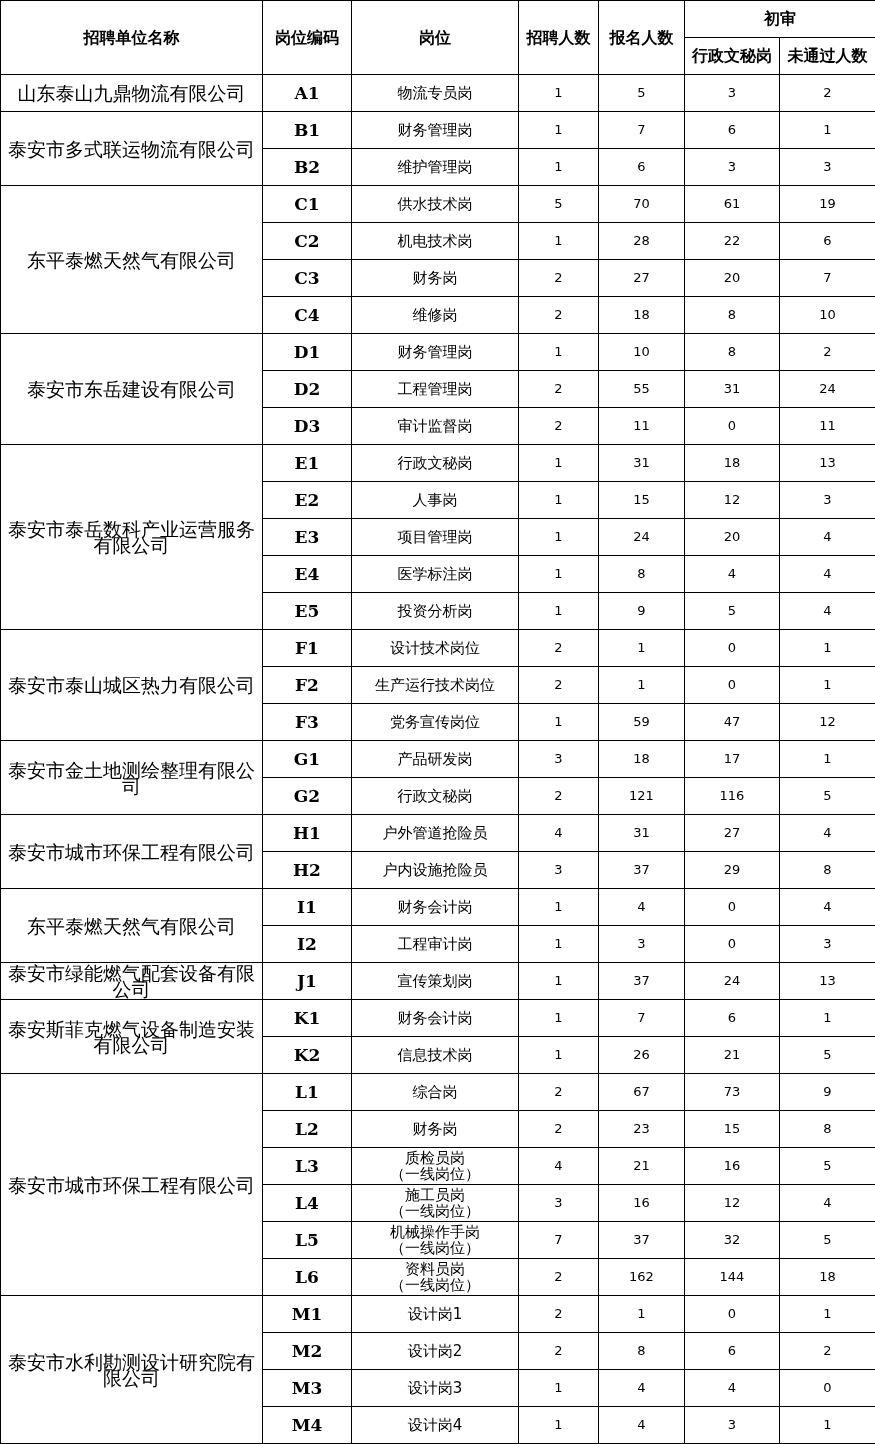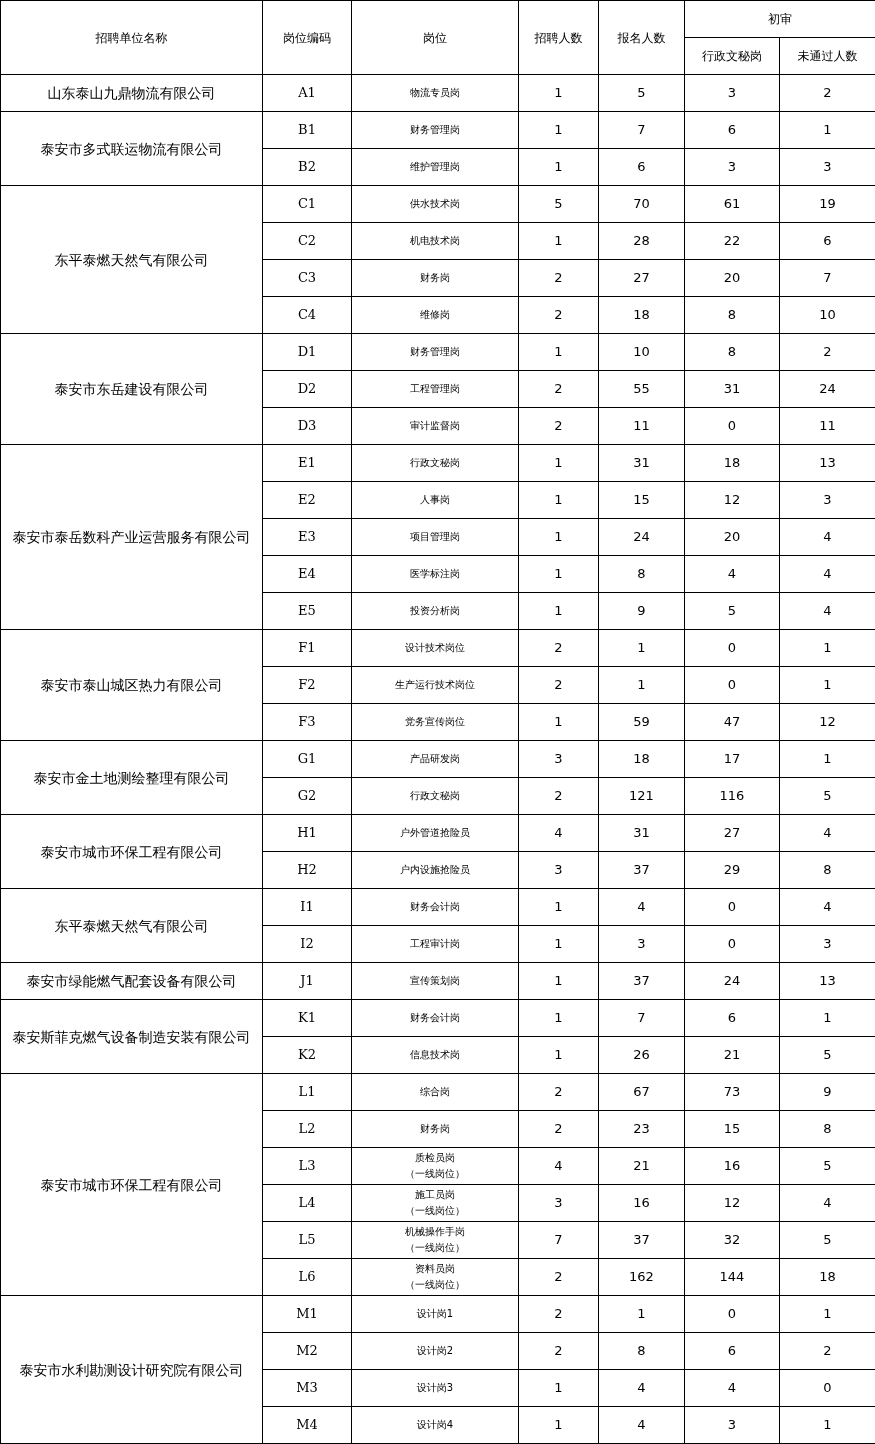--- a/index.html
+++ b/index.html
@@ -1,25 +1,25 @@
 <!DOCTYPE html>
 <html><head>
 <meta charset="utf-8">
 <style>
   html, body { margin: 0; padding: 0; background: #ffffff; }
   body { width: 875px; height: 1444px; overflow: hidden; font-family: "DejaVu Sans", "Liberation Sans", sans-serif; color: #000; }
   table { border-collapse: collapse; table-layout: fixed; width: 875px; position: absolute; left: 0; top: 0; }
   td, th { border: 1px solid #000; text-align: center; vertical-align: middle; padding: 0; font-size: 13px; line-height: 16px; overflow: hidden; }
-  th { font-weight: normal; font-size: 12px; }
+  th { font-weight: bold; font-size: 16px; }
   tr.h1 { height: 37px; }
   tr.h2 { height: 37px; }
   tr.r { height: 37px; }
-  td.code { font-family: "DejaVu Serif", "Liberation Serif", serif; font-weight: normal; font-size: 13px; }
-  td.unit { font-size: 14px; }
-  td.pos { font-size: 10px; line-height: 16px; }
+  td.code { font-family: "DejaVu Serif", "Liberation Serif", serif; font-weight: bold; font-size: 17px; }
+  td.unit { font-size: 19px; }
+  td.pos { font-size: 15px; line-height: 16px; }
   td.num { font-size: 13px; }
   .l2 { display: block; }
 </style>
 </head>
 <body>
 
 <table>
   <colgroup>
     <col style="width:262px">
     <col style="width:89px">

